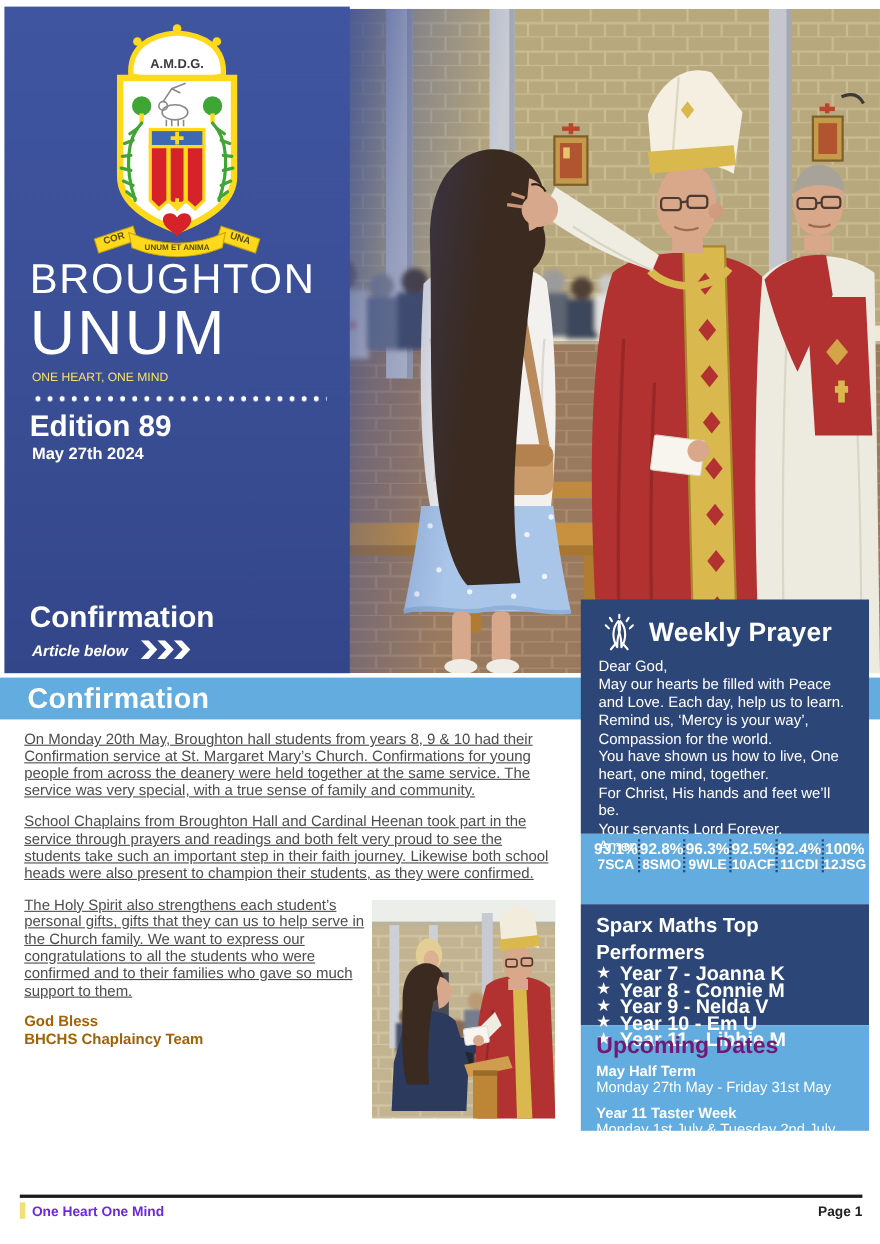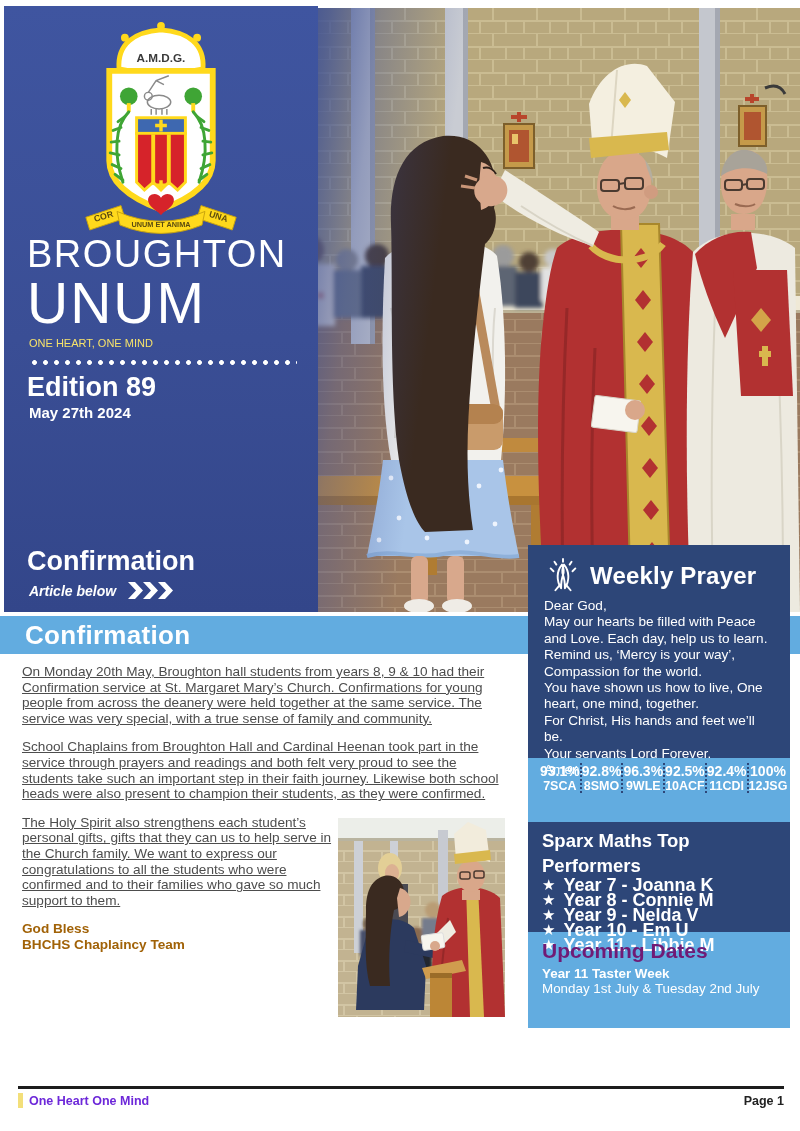--- a/index.html
+++ b/index.html
@@ -434,20 +434,24 @@
       </div>
       <div class="sparx-row">
         <span class="star">★</span>
         <span class="sparx-name">Year 11  - Libbie M</span>
       </div>
     </div>
 
     <div class="sect upcoming">
       <h2>Upcoming Dates</h2>
       <div class="ev">
+        <div class="ev-title">May Half Term</div>
+        <div class="ev-dates">Monday 27th May - Friday 31st May</div>
+      </div>
+      <div class="ev">
         <div class="ev-title">Year 11 Taster Week</div>
         <div class="ev-dates">Monday 1st July &amp; Tuesday 2nd July</div>
       </div>
     </div>
   </div>
 
   <div class="abs rule"></div>
   <div class="abs footer-left">
     <span class="footer-bar"></span>
     <span class="footer-brand">One Heart One Mind</span>

